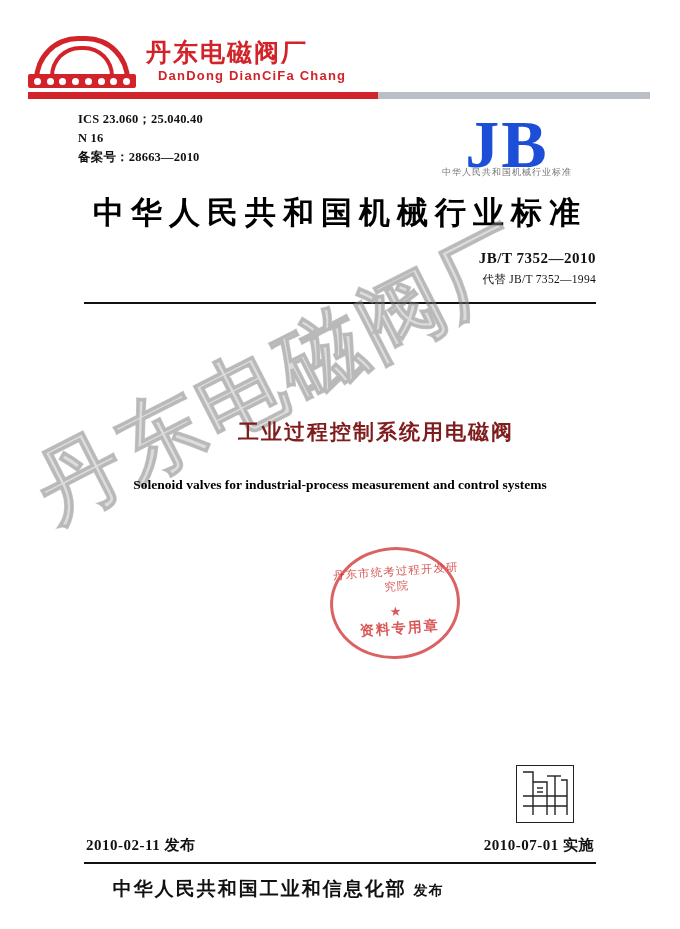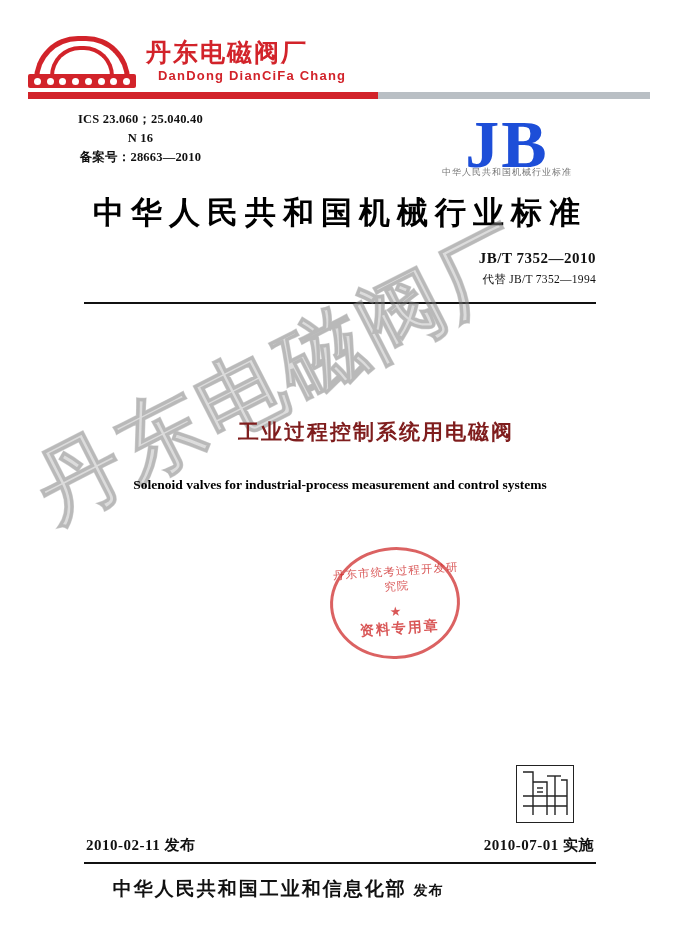--- a/index.html
+++ b/index.html
@@ -127,21 +127,20 @@
   
   .ics-block {
     position: absolute;
     left: 78px;
     top: 110px;
     font-family: "Liberation Serif", serif;
     font-size: 12.5px;
     line-height: 19px;
     font-weight: bold;
     letter-spacing: .2px;
-    text-align: center;
   }
   .ics-block div { white-space: nowrap; }
 
   
   .jb-mark {
     position: absolute;
     right: 88px;
     top: 108px;
     width: 170px;
     height: 80px;

